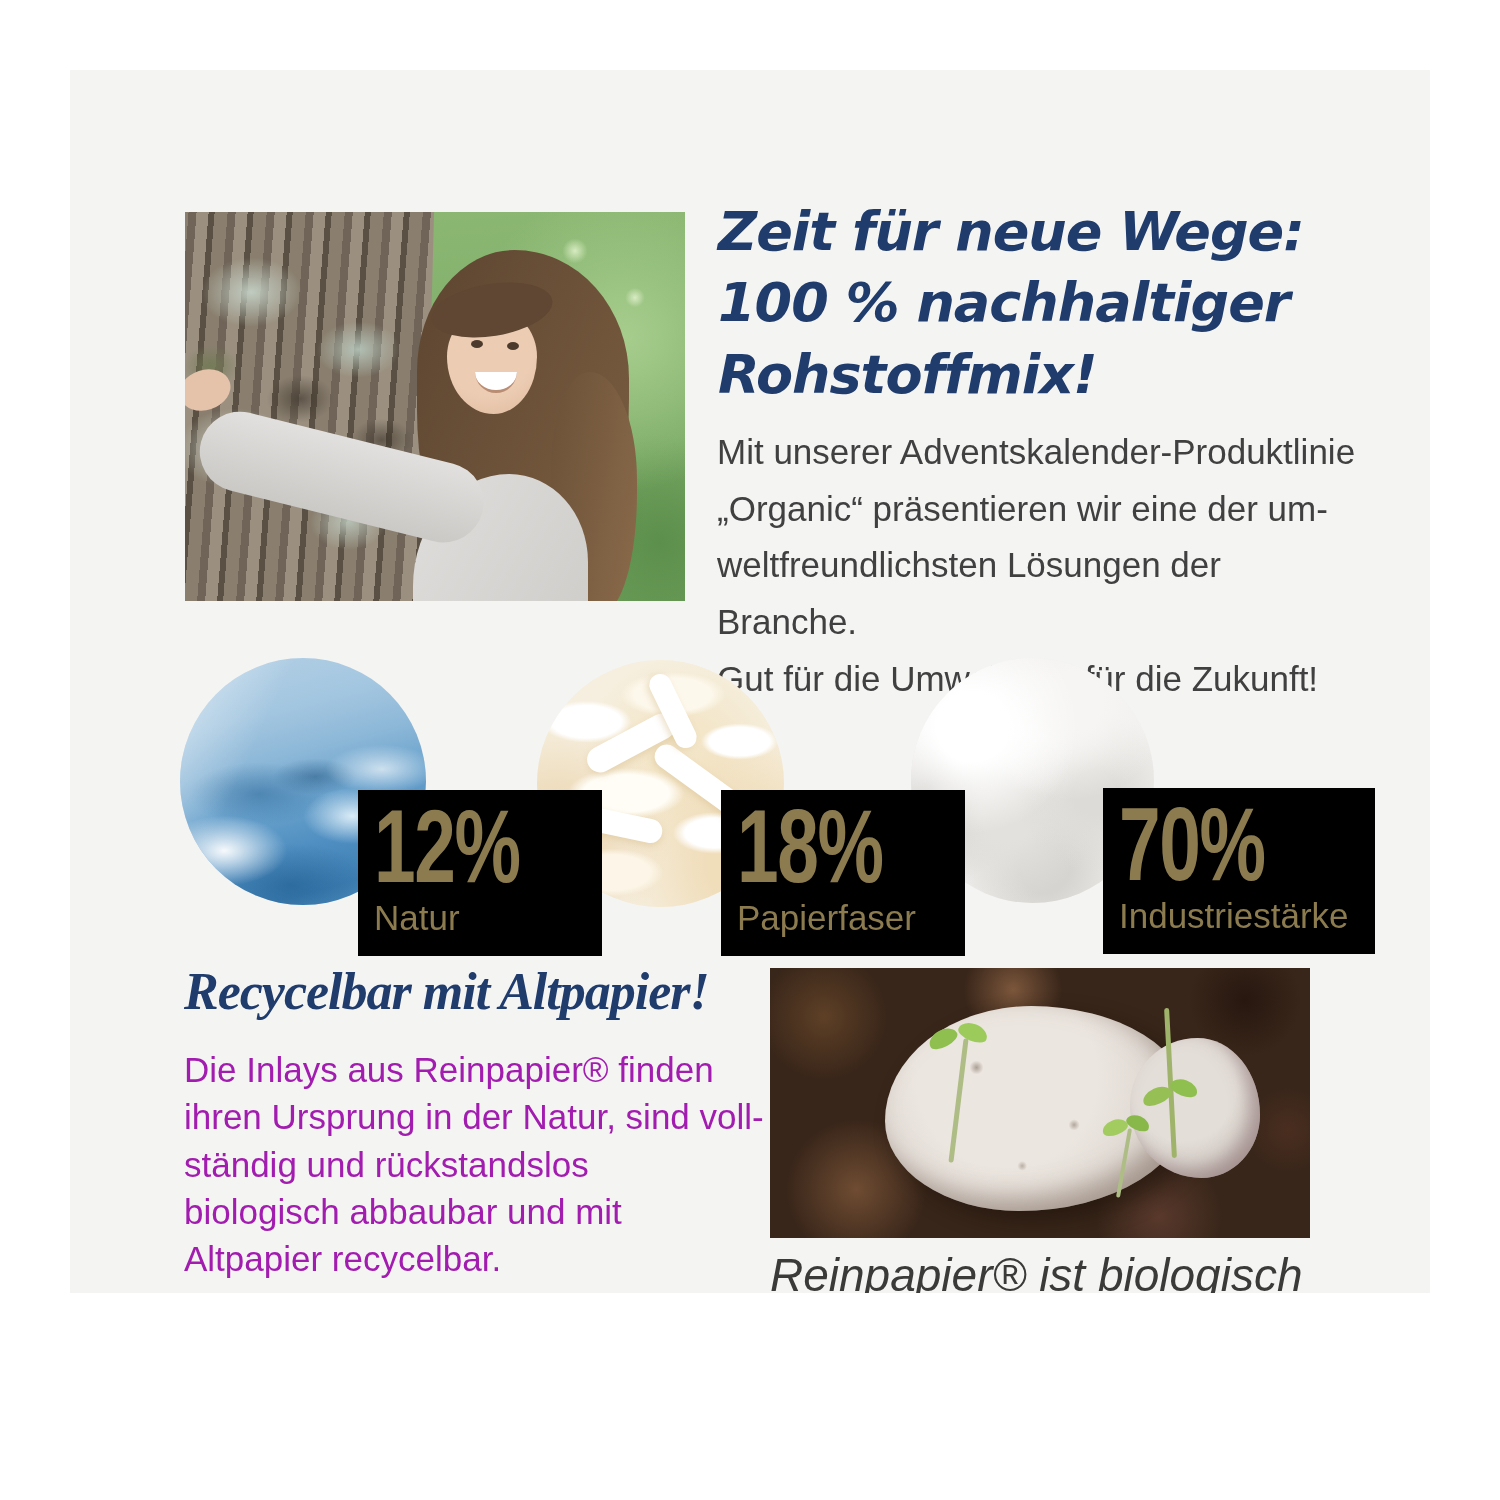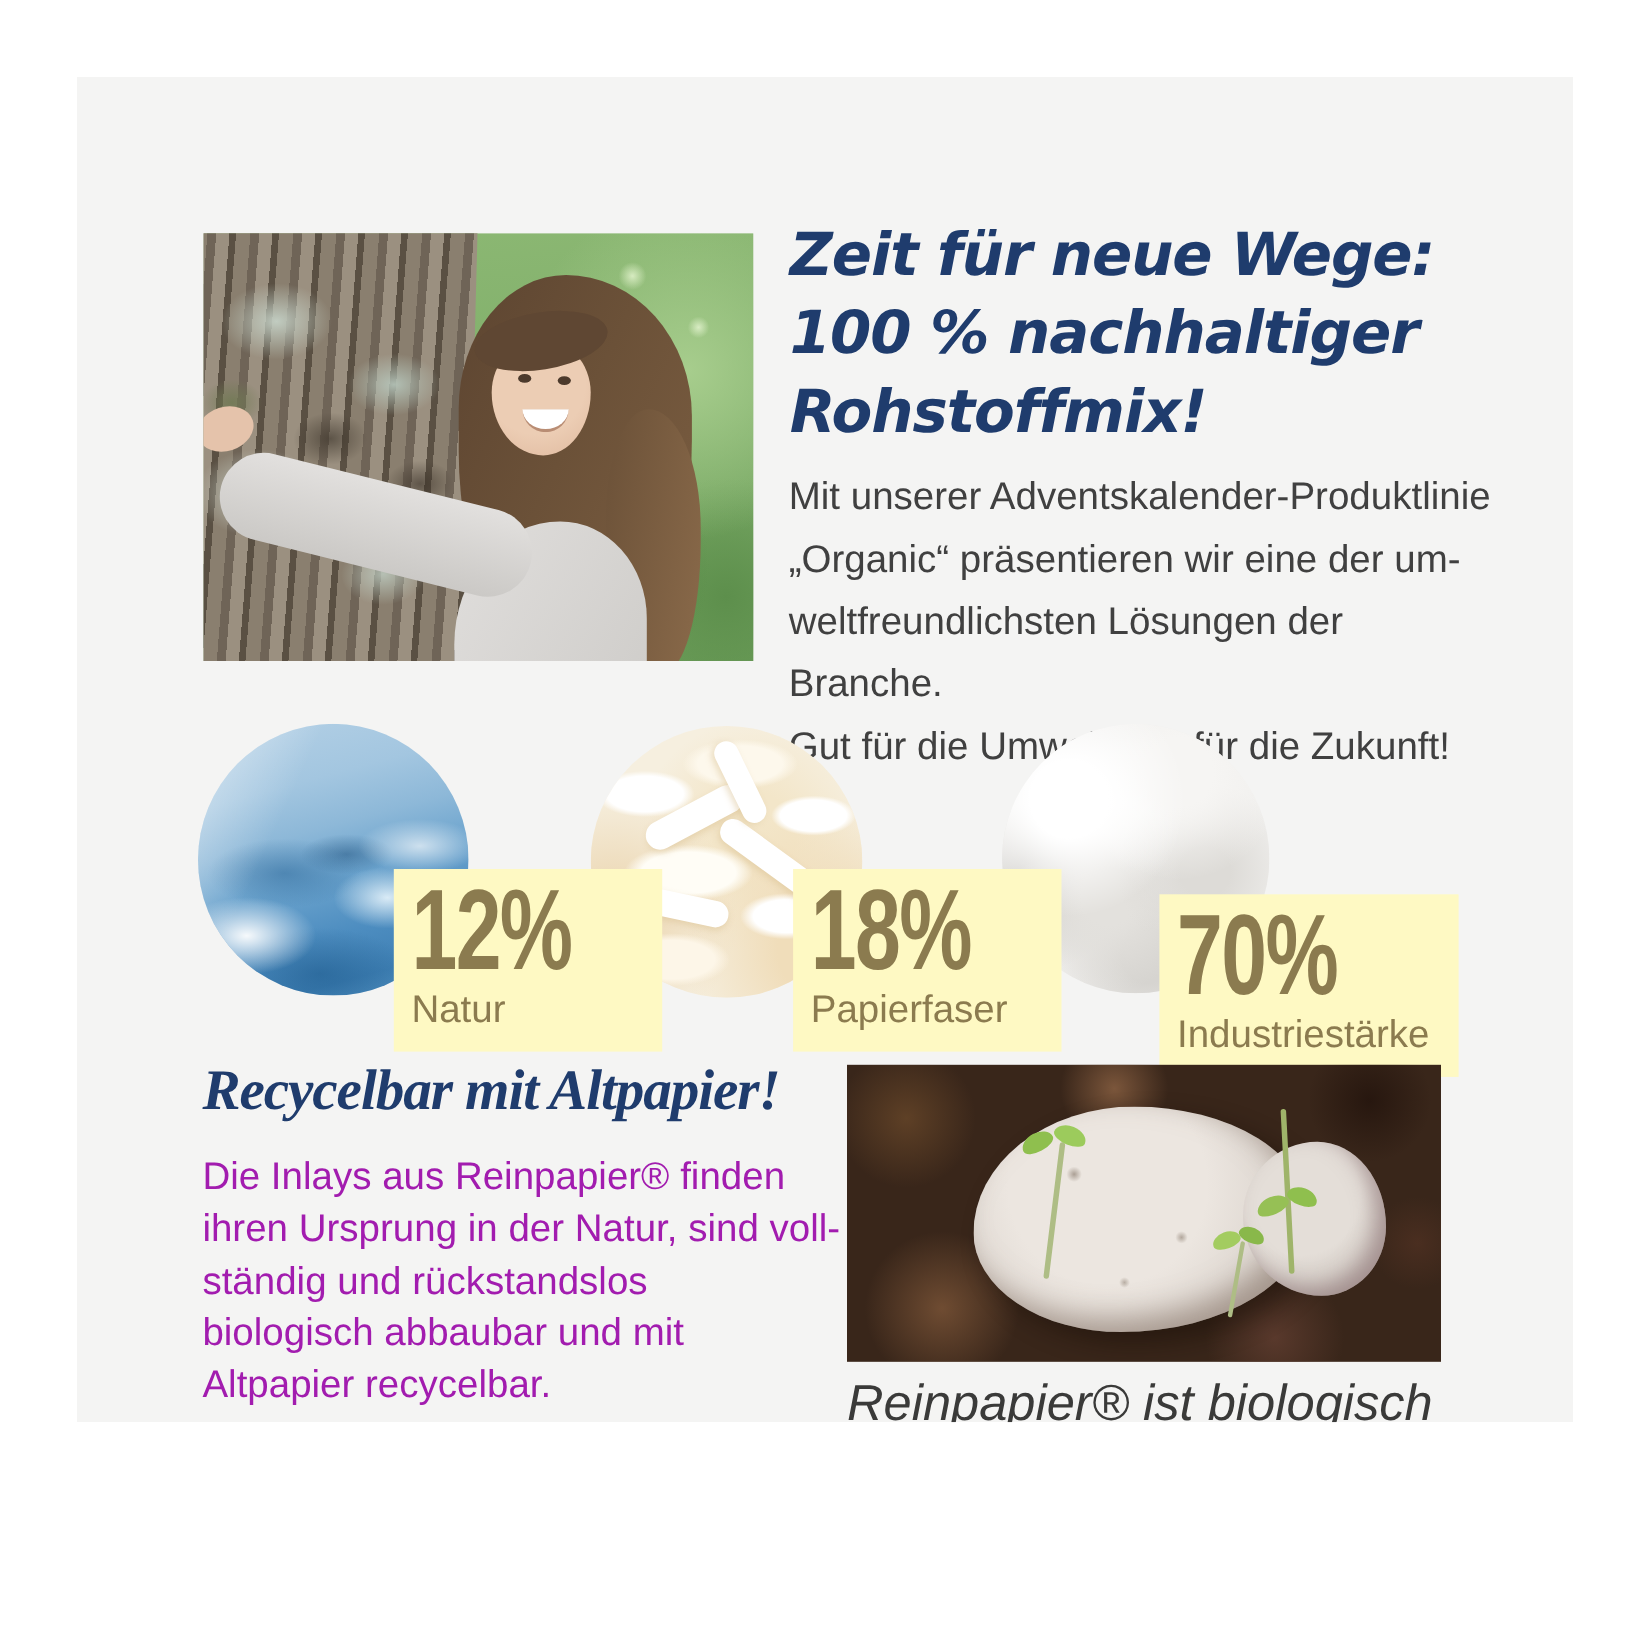--- a/index.html
+++ b/index.html
@@ -71,24 +71,24 @@
       radial-gradient(circle at 66% 18%, #f6f5f3 0 12%, rgba(255,255,255,0) 38%),
       radial-gradient(circle at 76% 55%, #dddbd7 0 10%, rgba(221,219,215,0) 35%),
       radial-gradient(circle at 40% 64%, #e3e1dd 0 12%, rgba(227,225,221,0) 40%),
       radial-gradient(circle at 55% 86%, #d6d4d0 0 10%, rgba(214,212,208,0) 35%),
       radial-gradient(circle at 14% 60%, #cfcdc9 0 9%, rgba(207,205,201,0) 30%),
       radial-gradient(circle at 48% 40%, #ffffff 0 16%, rgba(255,255,255,0) 45%),
       #f0efed;
   }
 
   
-  .pct-block{position:absolute;background:#fef9c3;padding:14px 26px 18px 16px;}
+  .pct-block{position:absolute;background:#000000;padding:14px 26px 18px 16px;}
   .pb-water{left:358px;top:790px;}
   .pb-paper{left:721px;top:790px;}
-  .pb-starch{left:1054px;top:788px;margin-top:25px;}
+  .pb-starch{left:1103px;top:788px;}
   .pct-value{
     display:inline-block;color:#8b7b4f;font-weight:700;font-size:104px;line-height:.82;
     letter-spacing:-2px;transform:scaleX(.72);transform-origin:left bottom;
     font-family:"Liberation Sans",sans-serif;
   }
   .pct-label{color:#8b7b4f;font-size:35px;line-height:1.1;margin-top:10px;}
 
   
   .photo-girl{position:absolute;left:185px;top:212px;width:500px;height:389px;overflow:hidden;}
   .pg-bg{position:absolute;inset:0;

